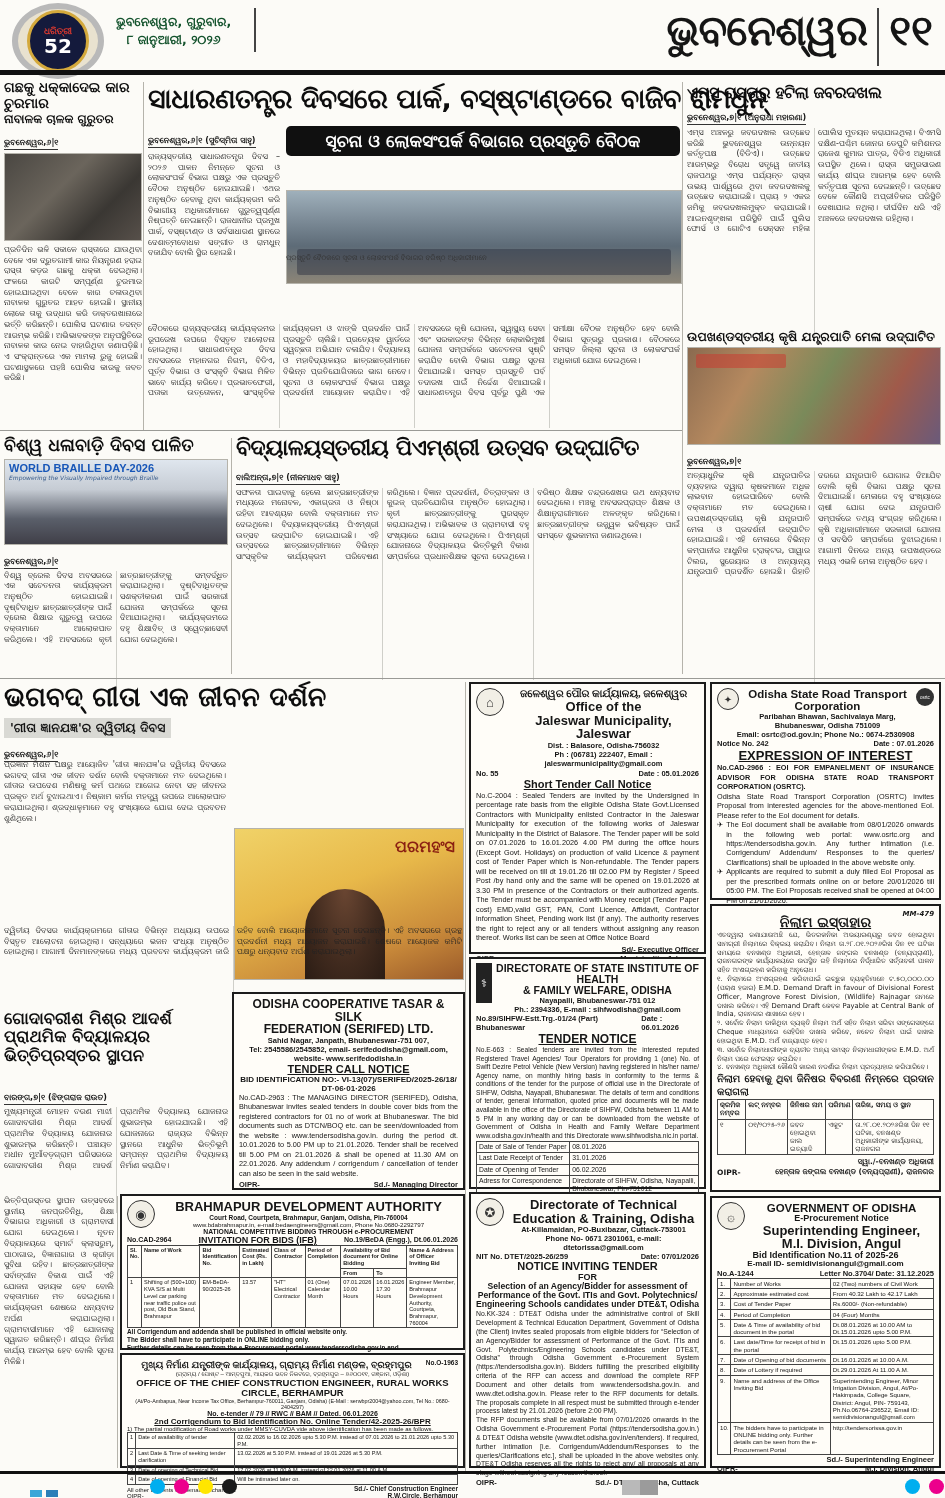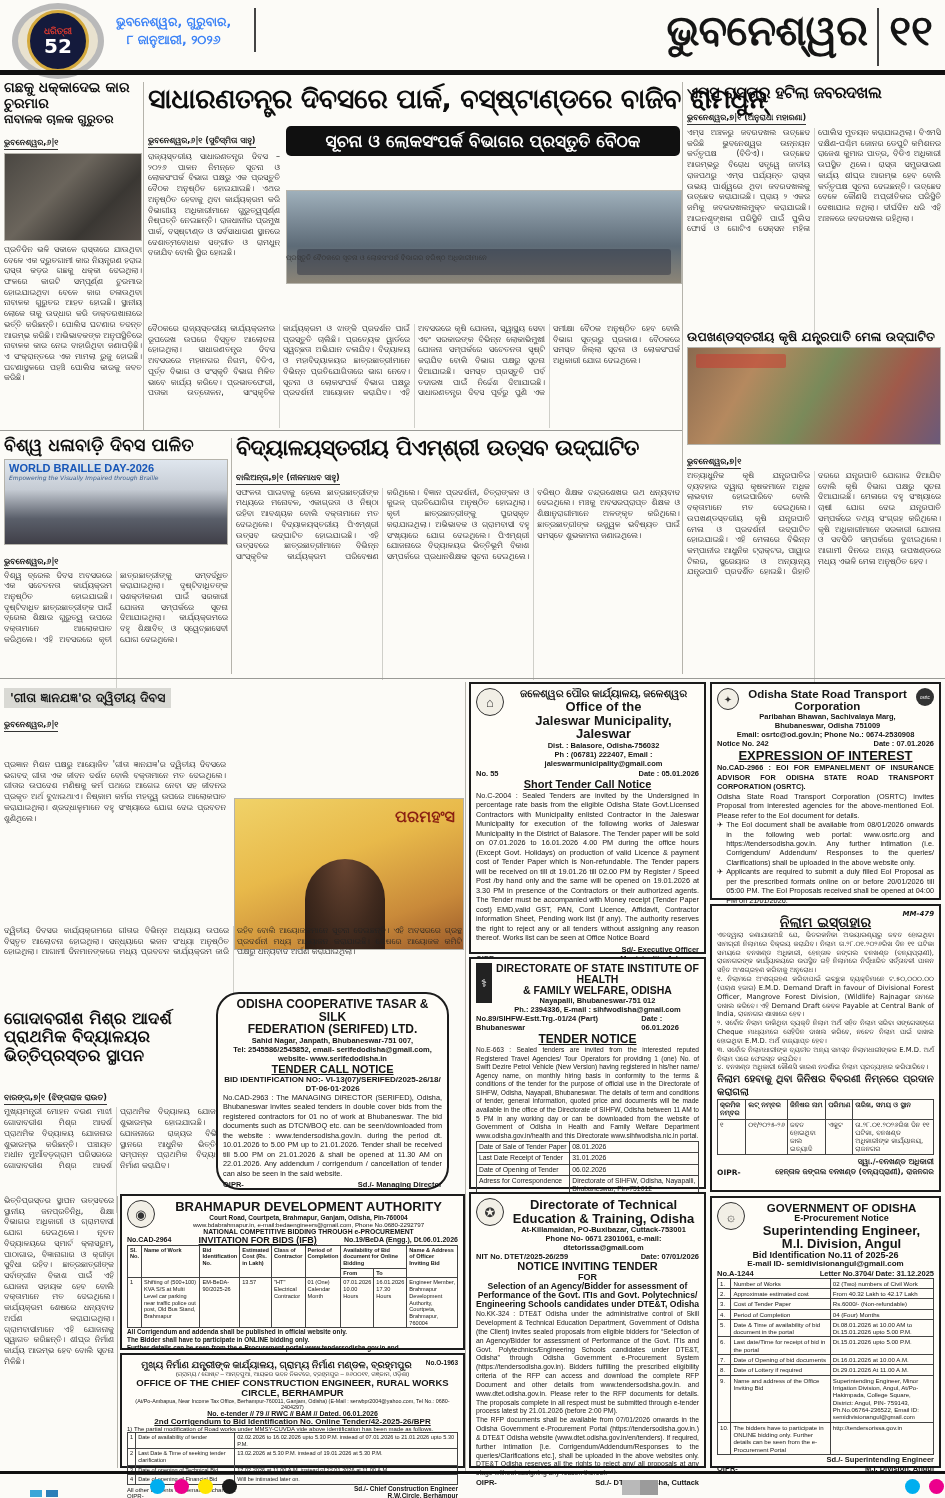--- a/index.html
+++ b/index.html
@@ -7,21 +7,21 @@
         font-family:"DejaVu Sans",sans-serif;color:#151515;overflow:hidden;}
   .abs{position:absolute;}
   
   .mast-rule{background:#101010;}
   .logo-wreath{width:80px;height:64px;border-radius:50%;border:6px solid #b9b9b9;
         display:flex;align-items:center;justify-content:center;background:#e9e2cf;}
   .logo-core{width:56px;height:56px;border-radius:50%;background:#141a3c;border:3px solid #d4a93c;
         display:flex;flex-direction:column;align-items:center;justify-content:center;line-height:1;}
   .logo-name{color:#e03a2f;font-size:9px;font-weight:bold;}
   .logo-year{color:#fff;font-size:20px;font-weight:bold;}
-  .dateline{font-size:12.5px;font-weight:bold;line-height:1.4;color:#3b82f6;}
+  .dateline{font-size:12.5px;font-weight:bold;line-height:1.4;color:#14532d;}
   .city-title{font-size:42px;font-weight:bold;letter-spacing:-1px;}
   .page-num{font-size:42px;font-weight:bold;}
   .vline{background:#444;width:1.5px;}
   .hline{background:#9a9a96;height:1px;}
   
   .hl{font-weight:bold;color:#0d0d0d;line-height:1.12;}
   .byline{font-size:8px;font-weight:bold;border-bottom:1px solid #333;display:inline-block;padding-bottom:1px;}
   .body-txt{font-size:8px;line-height:1.34;text-align:justify;color:#222;}
   .cols2{column-count:2;column-gap:8px;column-rule:1px solid #cfcfc9;}
   .cols3{column-count:3;column-gap:8px;column-rule:1px solid #cfcfc9;}
@@ -128,20 +128,21 @@
 
   <div class="abs" style="left:236px;top:436px;width:444px;">
     <div class="hl" style="font-size:22px;letter-spacing:-0.5px;white-space:nowrap;">ବିଦ୍ୟାଳୟସ୍ତରୀୟ ପିଏମ୍‌ଶ୍ରୀ ଉତ୍ସବ ଉଦ୍‌ଘାଟିତ</div>
     <div style="margin:4px 0 3px;"><span class="byline">ବାଲିଅନ୍ତା,୭|୧ (ନୀଳମାଧବ ସାହୁ)</span></div>
     <div class="body-txt cols3" style="height:192px;overflow:hidden;">ସଫଳତା ପାଇବାକୁ ହେଲେ ଛାତ୍ରଛାତ୍ରୀଙ୍କ ମଧ୍ୟରେ ମନୋବଳ, ଏକାଗ୍ରତା ଓ ନିଷ୍ଠା ରହିବା ଆବଶ୍ୟକ ବୋଲି ବକ୍ତାମାନେ ମତ ଦେଇଥିଲେ। ବିଦ୍ୟାଳୟସ୍ତରୀୟ ପିଏମ୍‌ଶ୍ରୀ ଉତ୍ସବ ଉଦ୍‌ଘାଟିତ ହୋଇଯାଇଛି। ଏହି ଉତ୍ସବରେ ଛାତ୍ରଛାତ୍ରୀମାନେ ବିଭିନ୍ନ ସାଂସ୍କୃତିକ କାର୍ଯ୍ୟକ୍ରମ ପରିବେଷଣ କରିଥିଲେ। ବିଜ୍ଞାନ ପ୍ରଦର୍ଶନୀ, ଚିତ୍ରାଙ୍କନ ଓ କୁଇଜ୍ ପ୍ରତିଯୋଗିତା ଅନୁଷ୍ଠିତ ହୋଇଥିଲା। କୃତୀ ଛାତ୍ରଛାତ୍ରୀଙ୍କୁ ପୁରସ୍କୃତ କରାଯାଇଥିଲା। ଅଭିଭାବକ ଓ ଗ୍ରାମବାସୀ ବହୁ ସଂଖ୍ୟାରେ ଯୋଗ ଦେଇଥିଲେ। ପିଏମ୍‌ଶ୍ରୀ ଯୋଜନାରେ ବିଦ୍ୟାଳୟର ଭିତ୍ତିଭୂମି ବିକାଶ ସମ୍ପର୍କରେ ପ୍ରଧାନଶିକ୍ଷକ ସୂଚନା ଦେଇଥିଲେ। ବରିଷ୍ଠ ଶିକ୍ଷକ ଚନ୍ଦ୍ରଶେଖର ରଥ ଧନ୍ୟବାଦ ଦେଇଥିଲେ। ମଞ୍ଚକୁ ଅବସରପ୍ରାପ୍ତ ଶିକ୍ଷକ ଓ ଶିକ୍ଷାନୁରାଗୀମାନେ ଅଳଙ୍କୃତ କରିଥିଲେ। ଛାତ୍ରଛାତ୍ରୀଙ୍କ ଉଜ୍ଜ୍ୱଳ ଭବିଷ୍ୟତ ପାଇଁ ସମସ୍ତେ ଶୁଭକାମନା ଜଣାଇଥିଲେ।</div>
   </div>
 
   <div class="abs hline" style="left:0;top:678px;width:945px;"></div>
 
   <div class="abs" style="left:4px;top:682px;width:458px;">
+    <div class="hl" style="font-size:27px;white-space:nowrap;">ଭଗବଦ୍ ଗୀତା ଏକ ଜୀବନ ଦର୍ଶନ</div>
     <div style="margin-top:5px;"><span class="gray-subhead">'ଗୀତା ଜ୍ଞାନଯଜ୍ଞ'ର ଦ୍ୱିତୀୟ ଦିବସ</span></div>
     <div style="margin:4px 0 2px;"><span class="byline">ଭୁବନେଶ୍ୱର,୬|୧</span></div>
     <div class="abs body-txt" style="left:0;top:78px;width:222px;height:160px;overflow:hidden;">ପ୍ରଜ୍ଞାନ ମିଶନ ପକ୍ଷରୁ ଆୟୋଜିତ 'ଗୀତା ଜ୍ଞାନଯଜ୍ଞ'ର ଦ୍ୱିତୀୟ ଦିବସରେ ଭଗବଦ୍ ଗୀତା ଏକ ଜୀବନ ଦର୍ଶନ ବୋଲି ବକ୍ତାମାନେ ମତ ଦେଇଥିଲେ। ଗୀତାର ଉପଦେଶ ମଣିଷକୁ କର୍ମ ପଥରେ ଆଗେଇ ନେବା ସହ ଜୀବନର ପ୍ରକୃତ ଅର୍ଥ ବୁଝାଇଥାଏ। ନିଷ୍କାମ କର୍ମର ମହତ୍ତ୍ୱ ଉପରେ ଆଲୋକପାତ କରାଯାଇଥିଲା। ଶ୍ରଦ୍ଧାଳୁମାନେ ବହୁ ସଂଖ୍ୟାରେ ଯୋଗ ଦେଇ ପ୍ରବଚନ ଶୁଣିଥିଲେ।</div>
     <div class="abs photo" style="left:230px;top:64px;width:228px;height:150px;background:linear-gradient(160deg,#f0d268 0%,#e8b94a 40%,#c98a3a 75%,#9a5a2a 100%);">
       <div style="position:absolute;top:8px;right:8px;color:#8a1f12;font-weight:bold;font-size:16px;">ପରମହଂସ</div>
       <div style="position:absolute;bottom:0;left:70px;width:80px;height:90px;background:radial-gradient(ellipse at top,#6a4632 0%,#402a1e 60%,#2a1c14 100%);border-radius:40px 40px 0 0;"></div>
     </div>
     <div class="abs body-txt cols2" style="left:0;top:244px;width:458px;height:78px;overflow:hidden;">ଦ୍ୱିତୀୟ ଦିବସର କାର୍ଯ୍ୟକ୍ରମରେ ଗୀତାର ବିଭିନ୍ନ ଅଧ୍ୟାୟ ଉପରେ ବିସ୍ତୃତ ଆଲୋଚନା ହୋଇଥିଲା। ସନ୍ଧ୍ୟାରେ ଭଜନ ସଂଧ୍ୟା ଅନୁଷ୍ଠିତ ହୋଇଥିଲା। ଆଗାମୀ ଦିନମାନଙ୍କରେ ମଧ୍ୟ ପ୍ରବଚନ କାର୍ଯ୍ୟକ୍ରମ ଜାରି ରହିବ ବୋଲି ଆୟୋଜକମାନେ ସୂଚନା ଦେଇଛନ୍ତି। ଏହି ଅବସରରେ ଗ୍ରନ୍ଥ ପ୍ରଦର୍ଶନୀ ମଧ୍ୟ ଆୟୋଜନ କରାଯାଇଛି। ଶେଷରେ ଆୟୋଜକ କମିଟି ପକ୍ଷରୁ ଧନ୍ୟବାଦ ଅର୍ପଣ କରାଯାଇଥିଲା।</div>
   </div>
   <div class="abs vline" style="left:465px;top:682px;height:790px;width:1px;background:#b5b3ab;"></div>
@@ -290,21 +291,21 @@
   </div>
 
   <div class="abs" style="left:4px;top:1010px;width:224px;">
     <div class="hl" style="font-size:16.5px;">ଗୋଦାବରୀଶ ମିଶ୍ର ଆଦର୍ଶ ପ୍ରାଥମିକ ବିଦ୍ୟାଳୟର ଭିତ୍ତିପ୍ରସ୍ତର ସ୍ଥାପନ</div>
     <div style="margin:20px 0 2px;"><span class="byline">ବାରଙ୍ଗ,୭|୧ (ଝିଙ୍ଗରାଜ ରାଉତ)</span></div>
     <div class="body-txt cols2" style="height:106px;overflow:hidden;">ମୁଖ୍ୟମନ୍ତ୍ରୀ ମୋହନ ଚରଣ ମାଝୀ ଗୋଦାବରୀଶ ମିଶ୍ର ଆଦର୍ଶ ପ୍ରାଥମିକ ବିଦ୍ୟାଳୟ ଯୋଜନାର ଶୁଭାରମ୍ଭ କରିଛନ୍ତି। ପଞ୍ଚାୟତ ଅଧୀନ ମୁଆଁବଡ଼ଗ୍ରାମ ପରିସରରେ ଗୋଦାବରୀଶ ମିଶ୍ର ଆଦର୍ଶ ପ୍ରାଥମିକ ବିଦ୍ୟାଳୟ ଯୋଜନାର ଶୁଭାରମ୍ଭ ହୋଇଯାଇଛି। ଏହି ଯୋଜନାରେ ରାଜ୍ୟର ବିଭିନ୍ନ ସ୍ଥାନରେ ଆଧୁନିକ ଭିତ୍ତିଭୂମି ସମ୍ପନ୍ନ ପ୍ରାଥମିକ ବିଦ୍ୟାଳୟ ନିର୍ମାଣ କରାଯିବ।</div>
   </div>
   <div class="abs body-txt" style="left:4px;top:1196px;width:110px;height:272px;overflow:hidden;">ଭିତ୍ତିପ୍ରସ୍ତର ସ୍ଥାପନ ଉତ୍ସବରେ ସ୍ଥାନୀୟ ଜନପ୍ରତିନିଧି, ଶିକ୍ଷା ବିଭାଗର ଅଧିକାରୀ ଓ ଗ୍ରାମବାସୀ ଯୋଗ ଦେଇଥିଲେ। ନୂତନ ବିଦ୍ୟାଳୟରେ ସ୍ମାର୍ଟ କ୍ଲାସରୁମ୍, ପାଠାଗାର, ବିଜ୍ଞାନାଗାର ଓ କ୍ରୀଡ଼ା ସୁବିଧା ରହିବ। ଛାତ୍ରଛାତ୍ରୀଙ୍କ ସର୍ବାଙ୍ଗୀନ ବିକାଶ ପାଇଁ ଏହି ଯୋଜନା ସହାୟକ ହେବ ବୋଲି ବକ୍ତାମାନେ ମତ ଦେଇଥିଲେ। କାର୍ଯ୍ୟକ୍ରମ ଶେଷରେ ଧନ୍ୟବାଦ ଅର୍ପଣ କରାଯାଇଥିଲା। ଗ୍ରାମବାସୀମାନେ ଏହି ଯୋଜନାକୁ ସ୍ୱାଗତ କରିଛନ୍ତି। ଶୀଘ୍ର ନିର୍ମାଣ କାର୍ଯ୍ୟ ଆରମ୍ଭ ହେବ ବୋଲି ସୂଚନା ମିଳିଛି।</div>
   <div class="abs vline" style="left:117px;top:1196px;height:272px;width:1px;background:#b5b3ab;"></div>
 
-  <div class="abs notice" style="left:216px;top:992px;width:233px;height:198px;border-radius:23px;">
+  <div class="abs notice" style="left:232px;top:992px;width:233px;height:198px;">
     <div class="n-title" style="font-size:12px;">ODISHA COOPERATIVE TASAR &amp; SILK</div>
     <div class="n-title" style="font-size:12px;">FEDERATION (SERIFED) LTD.</div>
     <div class="n-sub">Sahid Nagar, Janpath, Bhubaneswar-751 007,</div>
     <div class="n-sub">Tel: 2545586/2545852, email- serifedodisha@gmail.com,</div>
     <div class="n-sub">website- www.serifedodisha.in</div>
     <div class="n-head" style="font-size:11px;">TENDER CALL NOTICE</div>
     <div class="n-sub" style="font-size:8px;">BID IDENTIFICATION NO:- VI-13(07)/SERIFED/2025-26/18/</div>
     <div class="n-sub" style="font-size:8px;">DT·06·01·2026</div>
     <div class="n-body">No.CAD-2963 : The MANAGING DIRECTOR (SERIFED), Odisha, Bhubaneswar invites sealed tenders in double cover bids from the registered contractors for 01 no of work at Bhubaneswar. The bid documents such as DTCN/BOQ etc. can be seen/downloaded from the website : www.tendersodisha.gov.in. during the period dt. 10.01.2026 to 5.00 PM up to 21.01.2026. Tender shall be received till 5.00 PM on 21.01.2026 &amp; shall be opened at 11.30 AM on 22.01.2026. Any addendum / corrigendum / cancellation of tender can also be seen in the said website.</div>
     <div class="n-sign" style="margin-top:2px;">

